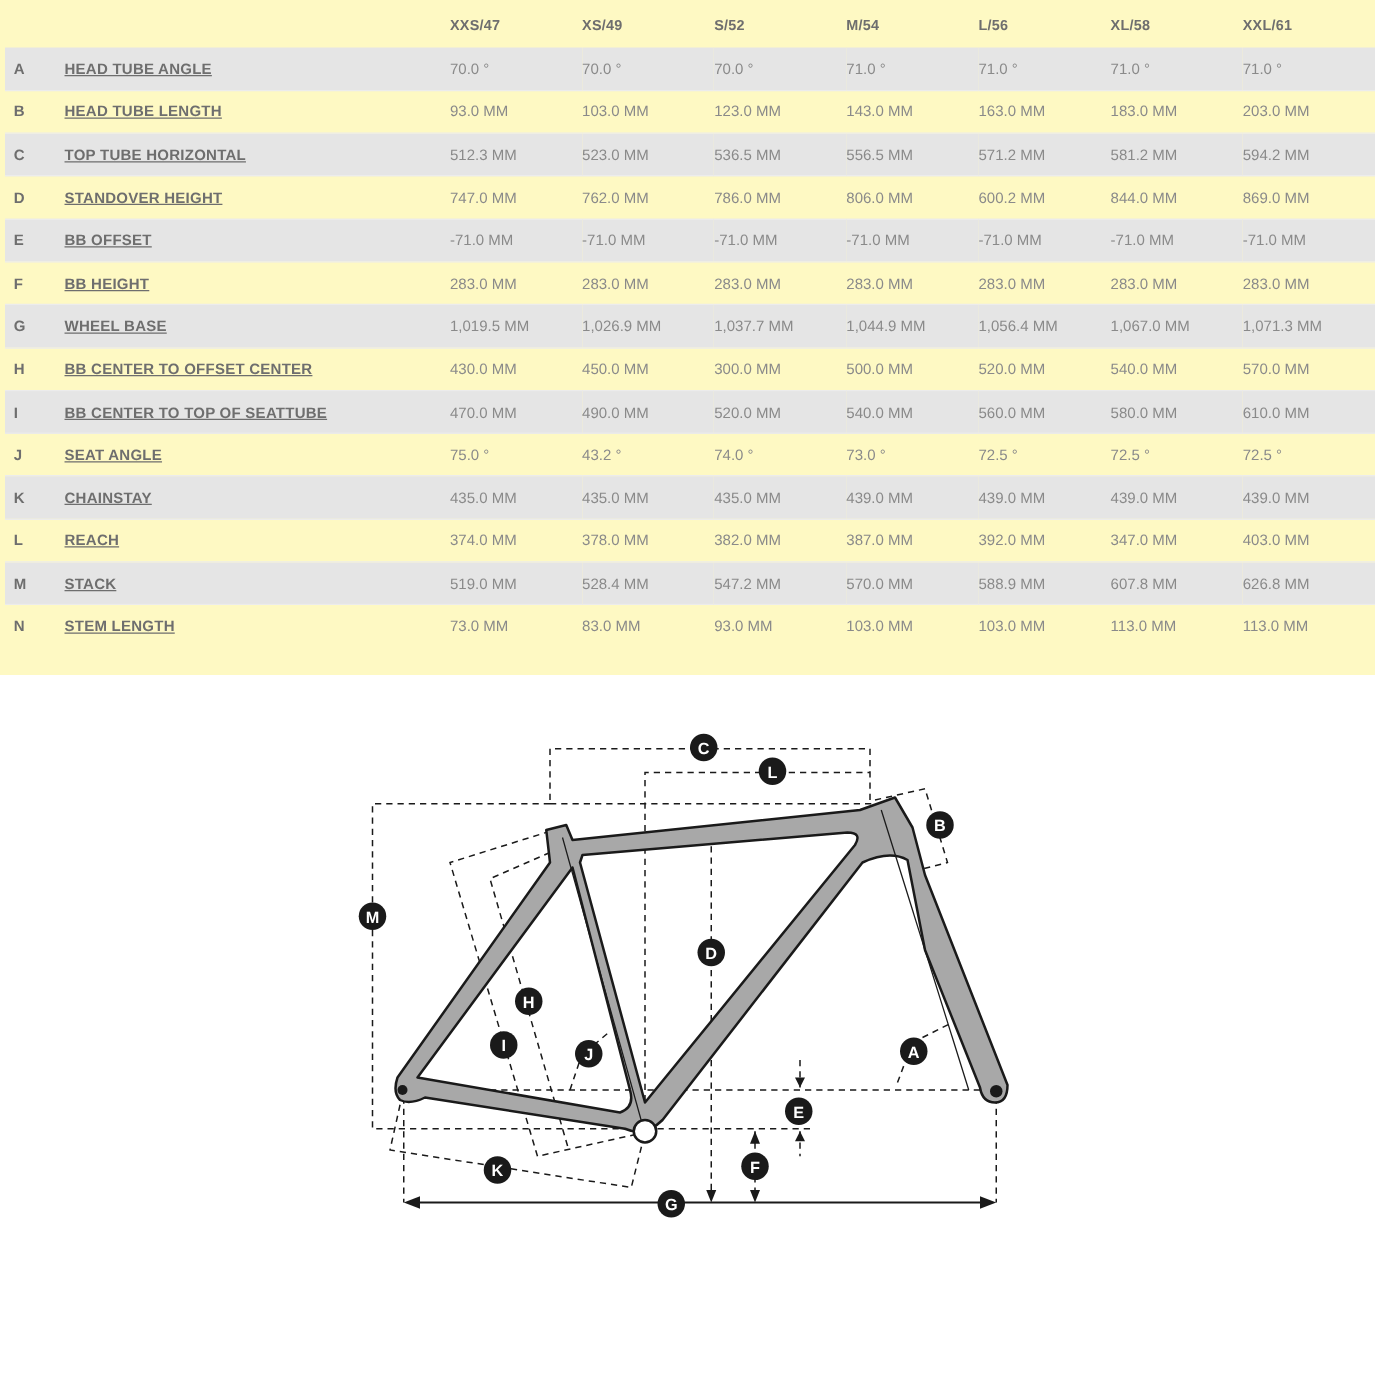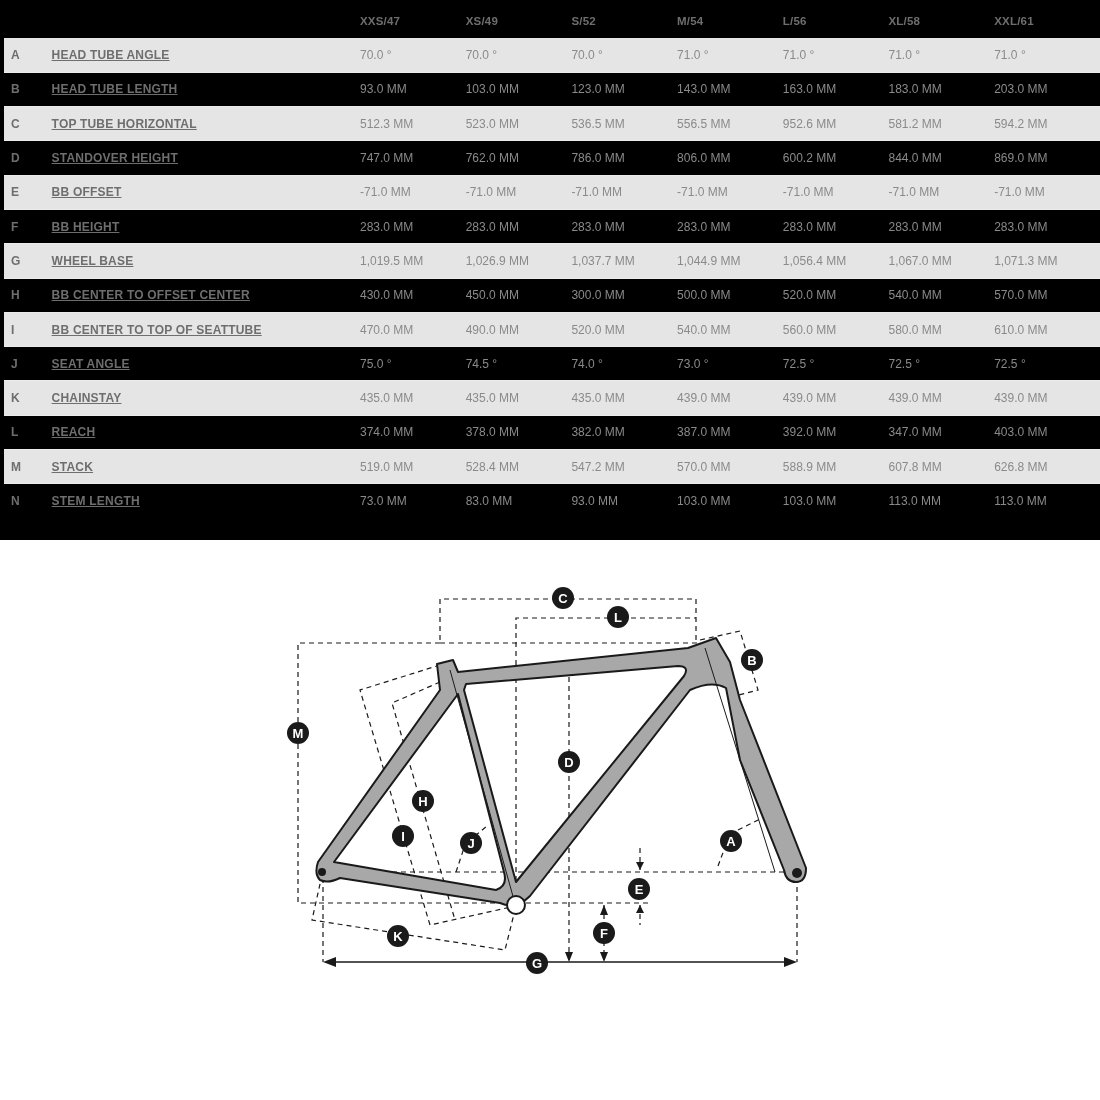--- a/index.html
+++ b/index.html
@@ -3,21 +3,21 @@
 <meta charset="utf-8">
 <style>
   html, body { margin: 0; padding: 0; }
   body {
     width: 1100px; height: 1100px; background: #ffffff;
     font-family: "Liberation Sans", "DejaVu Sans", sans-serif;
     position: relative; overflow: hidden;
   }
   .geo-panel {
     position: absolute; left: 0; top: 0; width: 1100px; height: 540px;
-    background: #000000;
+    background: #fef9c3;
   }
   .geo-table { position: absolute; left: 4px; top: 4px; width: 1096px; border-collapse: collapse; }
   .hdr-row { height: 34px; }
   .hdr-row th {
     font-size: 11.5px; font-weight: bold; color: #6e6e6e; text-align: left;
     padding: 0; letter-spacing: 0.2px;
   }
   .row { height: 34.3px; }
   .row.alt { background: #e5e5e5; }
   .row td { font-size: 12px; color: #8a8a8a; padding: 0; white-space: nowrap; }
@@ -69,21 +69,21 @@
     <td class="val">183.0 MM</td>
     <td class="val">203.0 MM</td>
   </tr>
         <tr class="row alt">
     <td class="code">C</td>
     <td class="label">TOP TUBE HORIZONTAL</td>
     <td class="val">512.3 MM</td>
     <td class="val">523.0 MM</td>
     <td class="val">536.5 MM</td>
     <td class="val">556.5 MM</td>
-    <td class="val">952.6 MM</td>
+    <td class="val">571.2 MM</td>
     <td class="val">581.2 MM</td>
     <td class="val">594.2 MM</td>
   </tr>
         <tr class="row">
     <td class="code">D</td>
     <td class="label">STANDOVER HEIGHT</td>
     <td class="val">747.0 MM</td>
     <td class="val">762.0 MM</td>
     <td class="val">786.0 MM</td>
     <td class="val">806.0 MM</td>
@@ -143,21 +143,21 @@
     <td class="val">520.0 MM</td>
     <td class="val">540.0 MM</td>
     <td class="val">560.0 MM</td>
     <td class="val">580.0 MM</td>
     <td class="val">610.0 MM</td>
   </tr>
         <tr class="row">
     <td class="code">J</td>
     <td class="label">SEAT ANGLE</td>
     <td class="val">75.0 °</td>
-    <td class="val">74.5 °</td>
+    <td class="val">43.2 °</td>
     <td class="val">74.0 °</td>
     <td class="val">73.0 °</td>
     <td class="val">72.5 °</td>
     <td class="val">72.5 °</td>
     <td class="val">72.5 °</td>
   </tr>
         <tr class="row alt">
     <td class="code">K</td>
     <td class="label">CHAINSTAY</td>
     <td class="val">435.0 MM</td>

